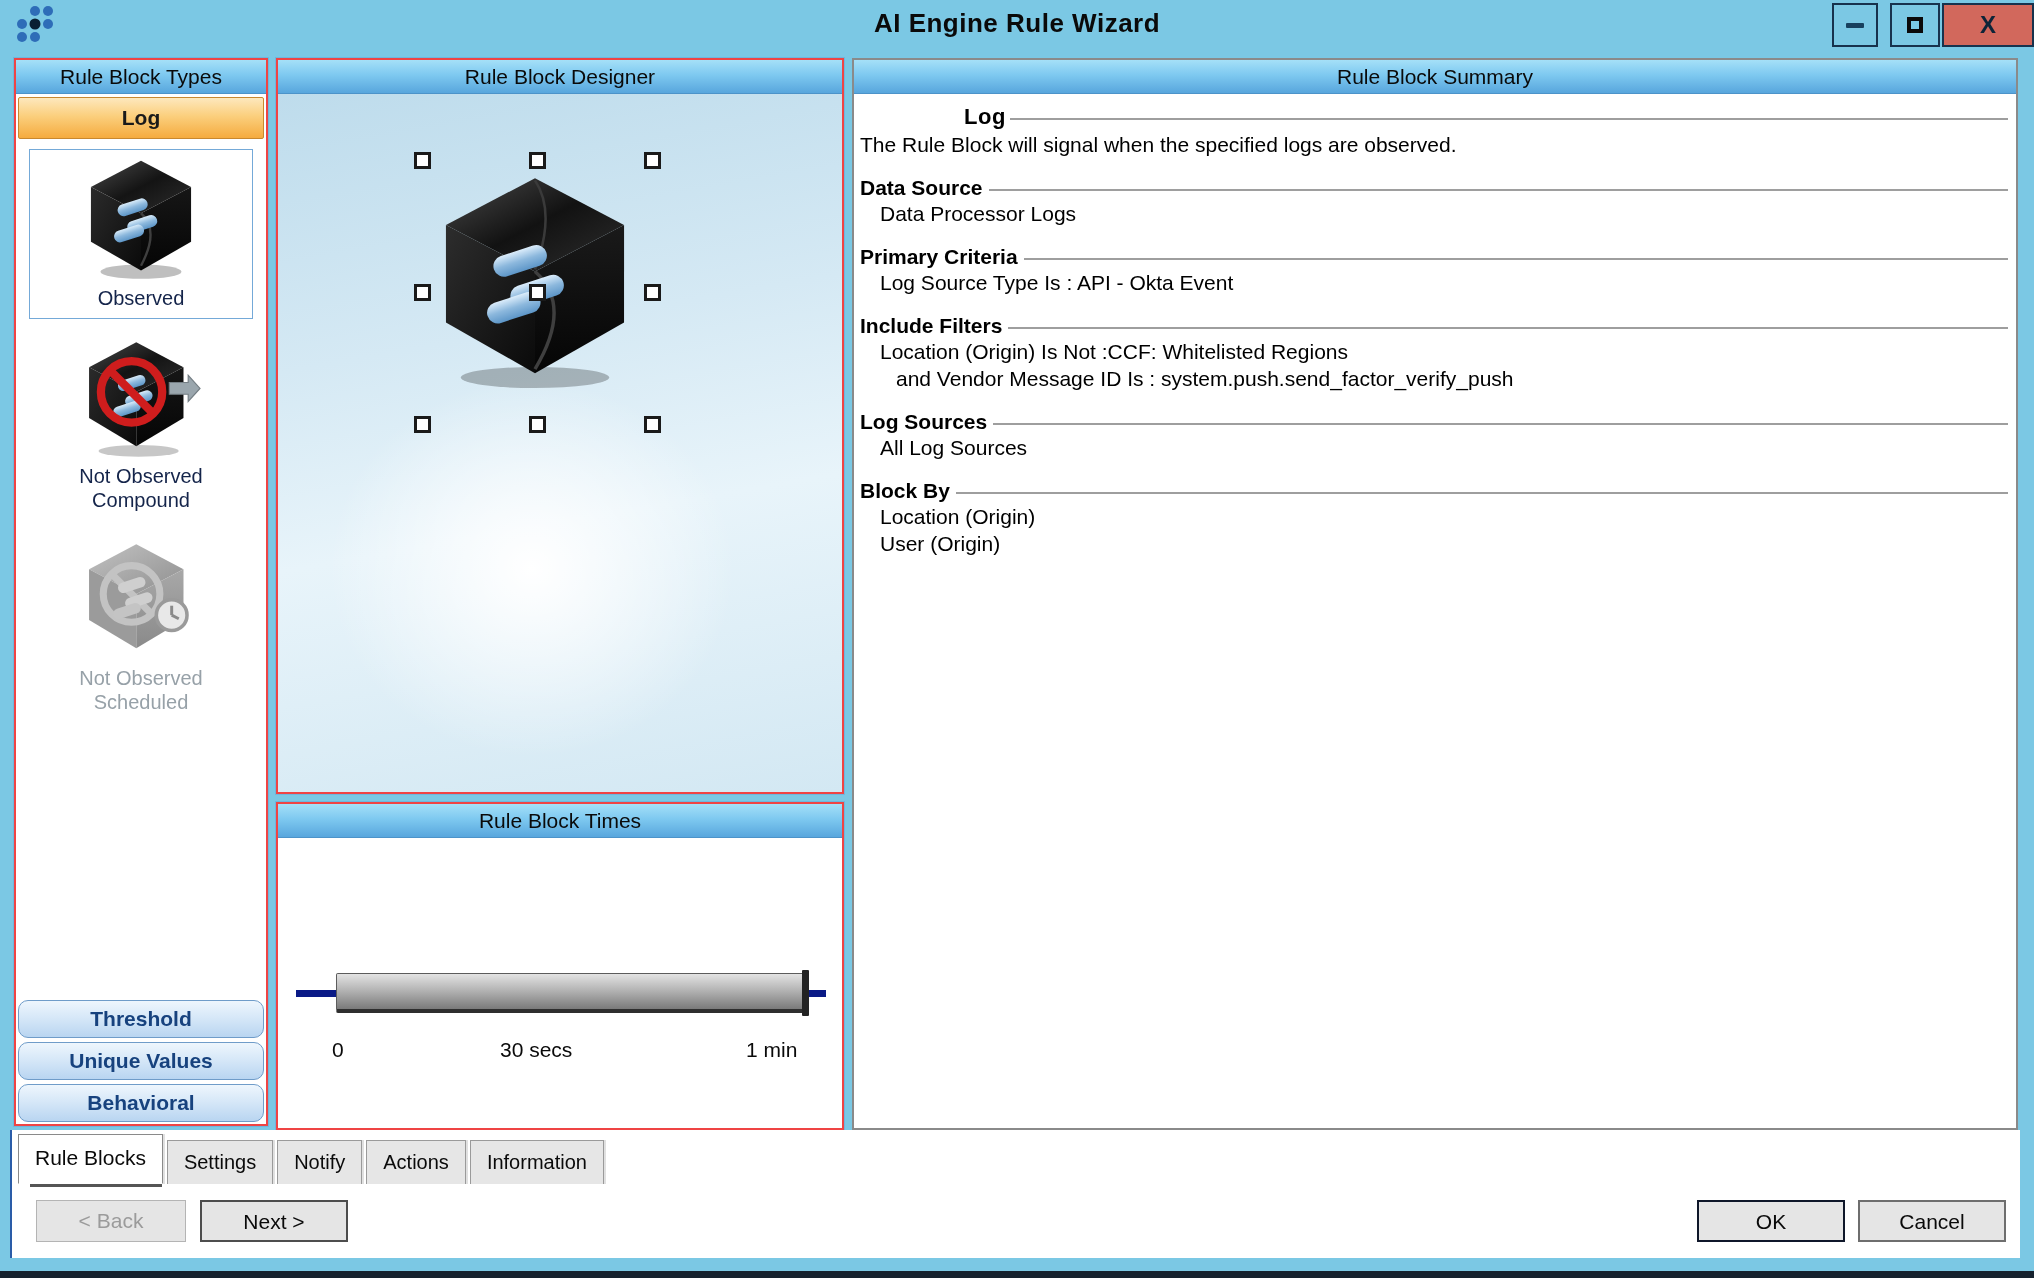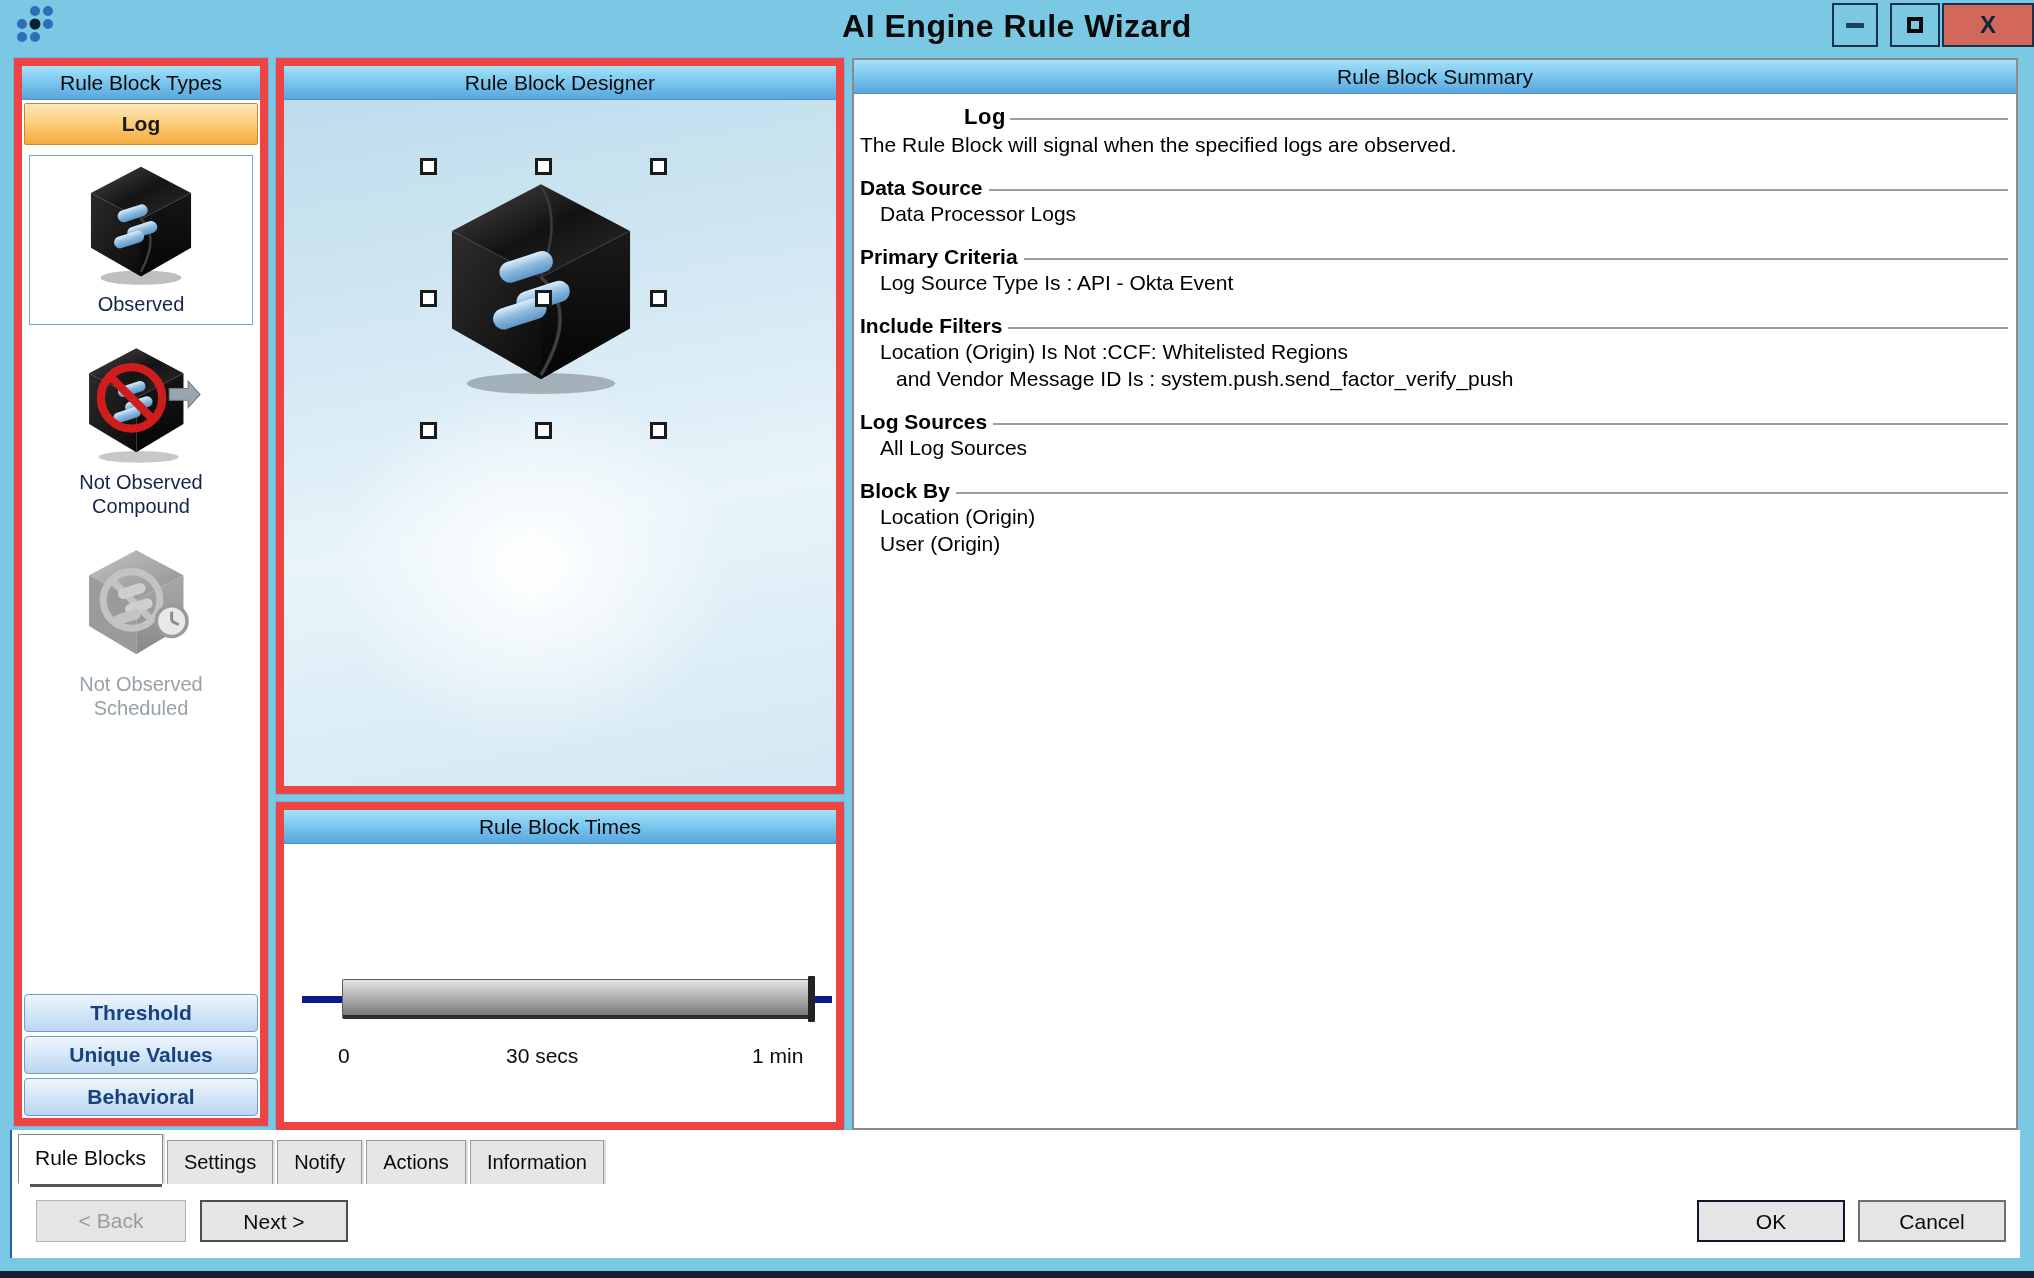--- a/index.html
+++ b/index.html
@@ -4,51 +4,51 @@
 <style>
   * { margin:0; padding:0; box-sizing:border-box; }
   html,body { width:2034px; height:1278px; overflow:hidden; }
   body { font-family:"Liberation Sans", sans-serif; }
   .app { position:relative; width:2034px; height:1278px; background:#7bc8e4; }
 
   
   .titlebar { position:absolute; left:0; top:0; width:2034px; height:50px; background:#7bc8e4; }
   .logo { position:absolute; left:14px; top:2px; width:60px; height:50px; }
   .win-title { position:absolute; left:0; top:8px; width:2034px; text-align:center;
-               font-size:32px; font-weight:bold; color:#0a0a0a; letter-spacing:0.5px; }
+               font-size:26px; font-weight:bold; color:#0a0a0a; letter-spacing:0.5px; }
   .win-btn { position:absolute; top:3px; height:44px; border:2px solid #17324d;
              display:flex; align-items:center; justify-content:center;
              font-weight:bold; font-size:24px; color:#0e2438; }
   .btn-min { left:1832px; width:46px; background:#7bc8e4; }
   .btn-max { left:1890px; width:50px; background:#7bc8e4; }
   .btn-close { left:1942px; width:92px; background:#d2685c; }
   .min-glyph { display:block; width:18px; height:5px; background:#17405e; border-radius:1px; }
   .max-glyph { display:block; width:16px; height:16px; border:4px solid #0a0a0a; background:transparent; }
 
   
   .panel { position:absolute; display:flex; flex-direction:column; }
-  .panel-blue { border:8px solid #ef4444; box-shadow:0 0 0 1px #6fb6dd; }
+  .panel-blue { border:2px solid #ef4444; box-shadow:0 0 0 1px #6fb6dd; }
   .panel-gray { border:2px solid #8a8a8a; }
   .panel-header { height:34px; flex:0 0 34px; text-align:center; font-size:21px; color:#0a0a0a;
       background:linear-gradient(180deg,#a5e0f8 0%, #7ec9f0 45%, #58a6dd 100%);
       border-bottom:1px solid #4c93c9; line-height:33px; }
 
   
   .left-panel { left:14px; top:58px; width:254px; height:1068px; background:#fff; }
   .log-btn { margin:3px 2px 2px 2px; height:42px; border:1px solid #c8882f; border-radius:2px;
       background:linear-gradient(180deg,#fde8bd 0%, #fbcf7d 45%, #f5ab3f 100%);
       font-size:21px; font-weight:bold; color:#1a1a1a; text-align:center; line-height:40px; cursor:pointer; }
   .listbox { flex:1 1 auto; background:#fff; overflow:hidden; padding-top:8px; }
   .lb-item { width:224px; margin:0 auto 14px auto; text-align:center; padding:6px 4px 8px 4px;
              border:1px solid transparent; cursor:pointer; }
   .lb-item.selected { border:1px solid #74a9d8; }
   .lb-item .ic { display:block; margin:0 auto 6px auto; }
   .lb-label { font-size:20px; color:#14244a; line-height:24px; }
   .lb-item.disabled .lb-label { color:#97a1a8; }
-  .blue-btn { margin:2px 2px 2px 2px; height:38px; flex:0 0 38px; border:1px solid #6f9cc9; border-radius:4px;
+  .blue-btn { margin:2px 2px 2px 2px; height:38px; flex:0 0 38px; border:1px solid #6f9cc9; border-radius:10px;
       background:linear-gradient(180deg,#eef6fd 0%, #d7e8f8 45%, #b9d5f1 100%);
       font-size:21px; font-weight:bold; color:#17427e; text-align:center; line-height:36px; cursor:pointer; }
 
   
   .designer-panel { left:276px; top:58px; width:568px; height:736px; }
   .designer-body { position:relative; flex:1 1 auto;
       background:radial-gradient(ellipse 60% 45% at 45% 68%, #ffffff 0%, rgba(255,255,255,0) 60%),
                  linear-gradient(170deg,#bedcec 0%, #d5e9f4 35%, #e8f4fa 60%, #d3e8f3 100%); }
   .handle { position:absolute; width:17px; height:17px; background:#fff; border:3px solid #1a1a1a; }
   .cube-big { position:absolute; left:151px; top:75px; }

